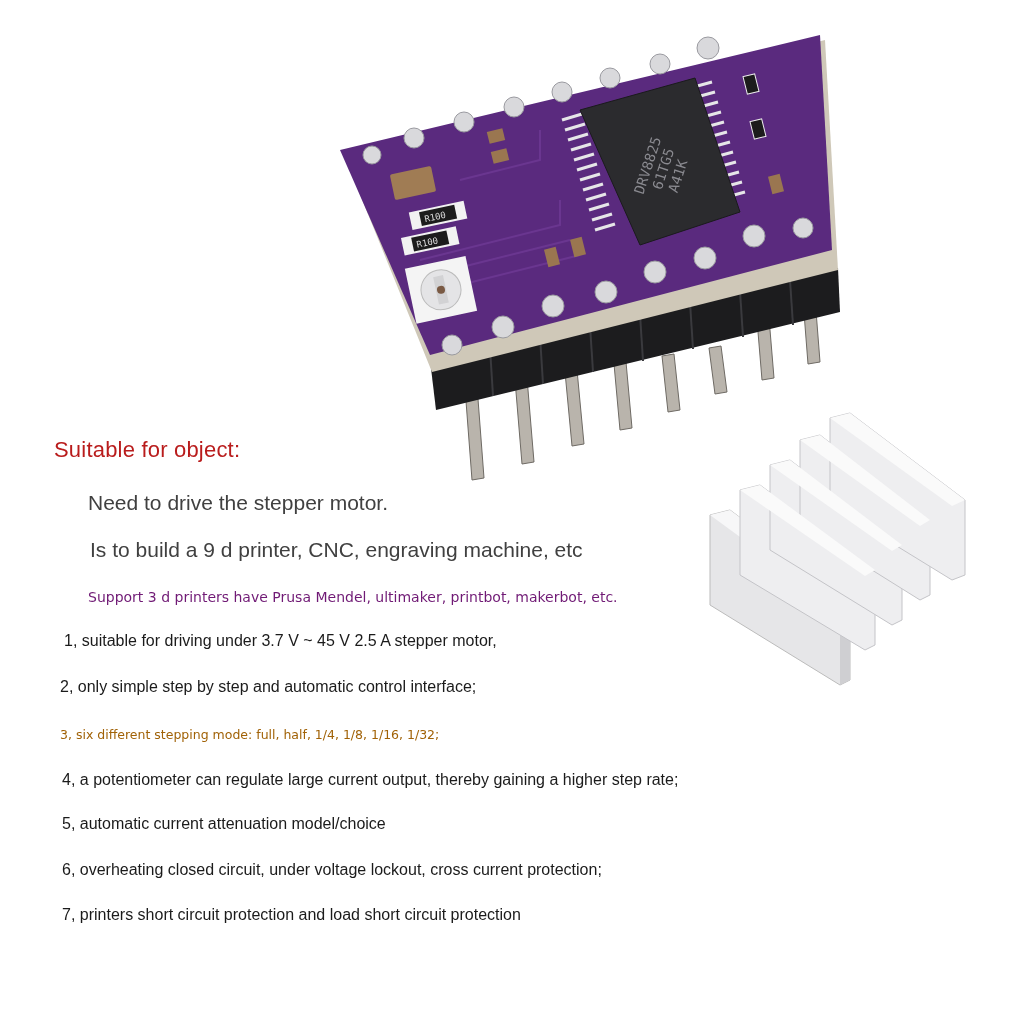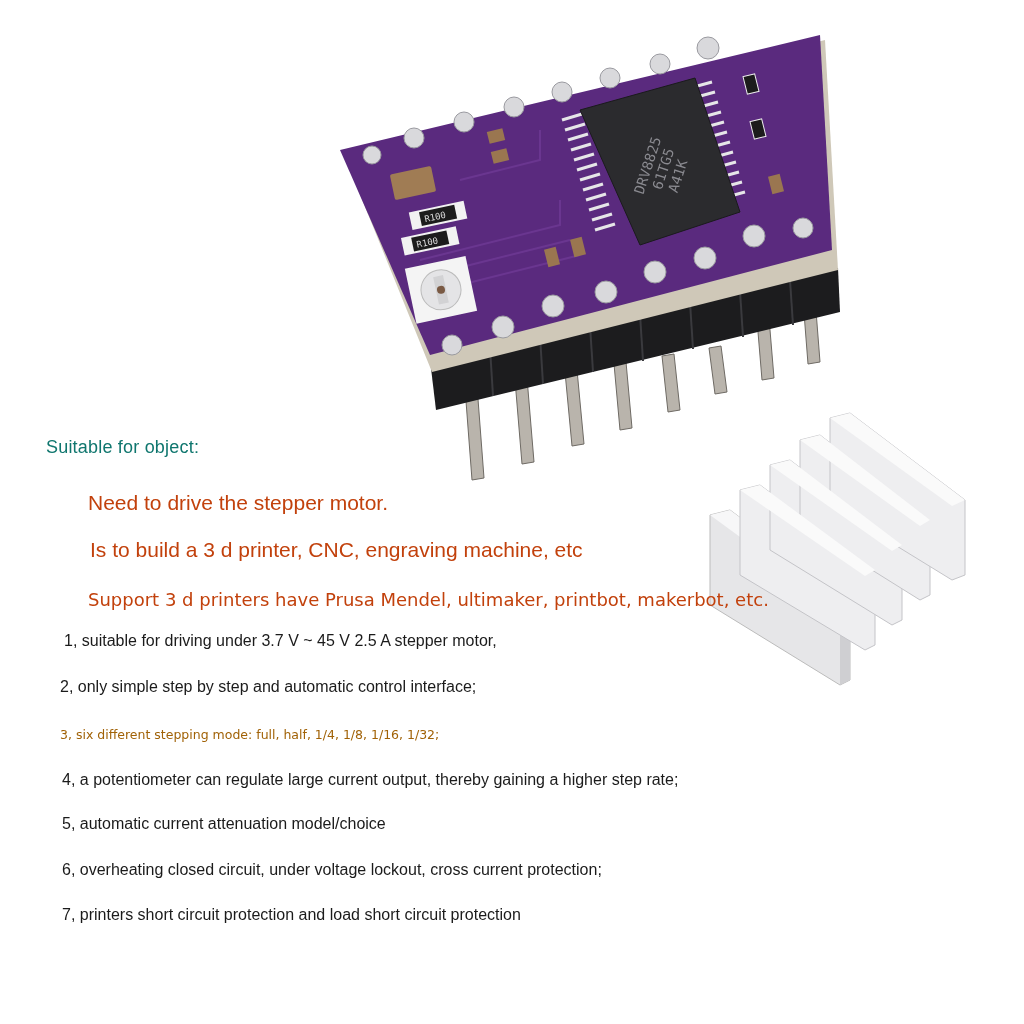--- a/index.html
+++ b/index.html
@@ -1,23 +1,23 @@
 <!DOCTYPE html>
 <html><head>
 <meta charset="utf-8">
 <style>
   html, body { margin: 0; padding: 0; background: #ffffff; }
   body { width: 1024px; height: 1024px; position: relative; overflow: hidden;
          font-family: "Liberation Sans", "DejaVu Sans", sans-serif; color: #1a1a1a; }
   .abs { position: absolute; white-space: nowrap; }
-  .title { left: 46px; top: 437px; font-size: 18px; color: #0f766e; letter-spacing: 0.2px; }
-  .big { font-size: 21px; color: #c2410c; }
+  .title { left: 54px; top: 437px; font-size: 22px; color: #b91c1c; letter-spacing: 0.2px; }
+  .big { font-size: 21px; color: #404040; }
   .l1 { left: 88px; top: 491px; }
   .l2 { left: 90px; top: 538px; }
-  .small { font-size: 18px; color: #c2410c; font-family: "DejaVu Sans", sans-serif; }
+  .small { font-size: 14px; color: #701a75; font-family: "DejaVu Sans", sans-serif; }
   .l3 { left: 88px; top: 589px; }
   .feat { font-size: 16px; color: #1b1b1b; }
   .f1 { left: 64px; top: 632px; }
   .f2 { left: 60px; top: 678px; }
   .f3 { left: 60px; top: 727px; font-size: 12.5px; font-family: "DejaVu Sans", sans-serif; color:#a16207; }
   .f4 { left: 62px; top: 771px; }
   .f5 { left: 62px; top: 815px; }
   .f6 { left: 62px; top: 861px; }
   .f7 { left: 62px; top: 906px; }
   svg { position: absolute; }
@@ -157,21 +157,21 @@
   <g fill="#fafafa">
     <polygon points="50,90 70,85 185,170 175,176"></polygon>
     <polygon points="80,65 100,60 212,145 202,151"></polygon>
     <polygon points="110,40 130,35 240,120 230,126"></polygon>
     <polygon points="140,18 160,13 275,100 262,106"></polygon>
   </g>
 </svg>
 
 <div class="abs title">Suitable for object:</div>
 <div class="abs big l1">Need to drive the stepper motor.</div>
-<div class="abs big l2">Is to build a 3 d printer, CNC, engraving machine, etc</div>
+<div class="abs big l2">Is to build a 9 d printer, CNC, engraving machine, etc</div>
 <div class="abs small l3">Support 3 d printers have Prusa Mendel, ultimaker, printbot, makerbot, etc.</div>
 
 <div class="abs feat f1">1, suitable for driving under 3.7 V ~ 45 V 2.5 A stepper motor,</div>
 <div class="abs feat f2">2, only simple step by step and automatic control interface;</div>
 <div class="abs f3">3, six different stepping mode: full, half, 1/4, 1/8, 1/16, 1/32;</div>
 <div class="abs feat f4">4, a potentiometer can regulate large current output, thereby gaining a higher step rate;</div>
 <div class="abs feat f5">5, automatic current attenuation model/choice</div>
 <div class="abs feat f6">6, overheating closed circuit, under voltage lockout, cross current protection;</div>
 <div class="abs feat f7">7, printers short circuit protection and load short circuit protection</div>
 

